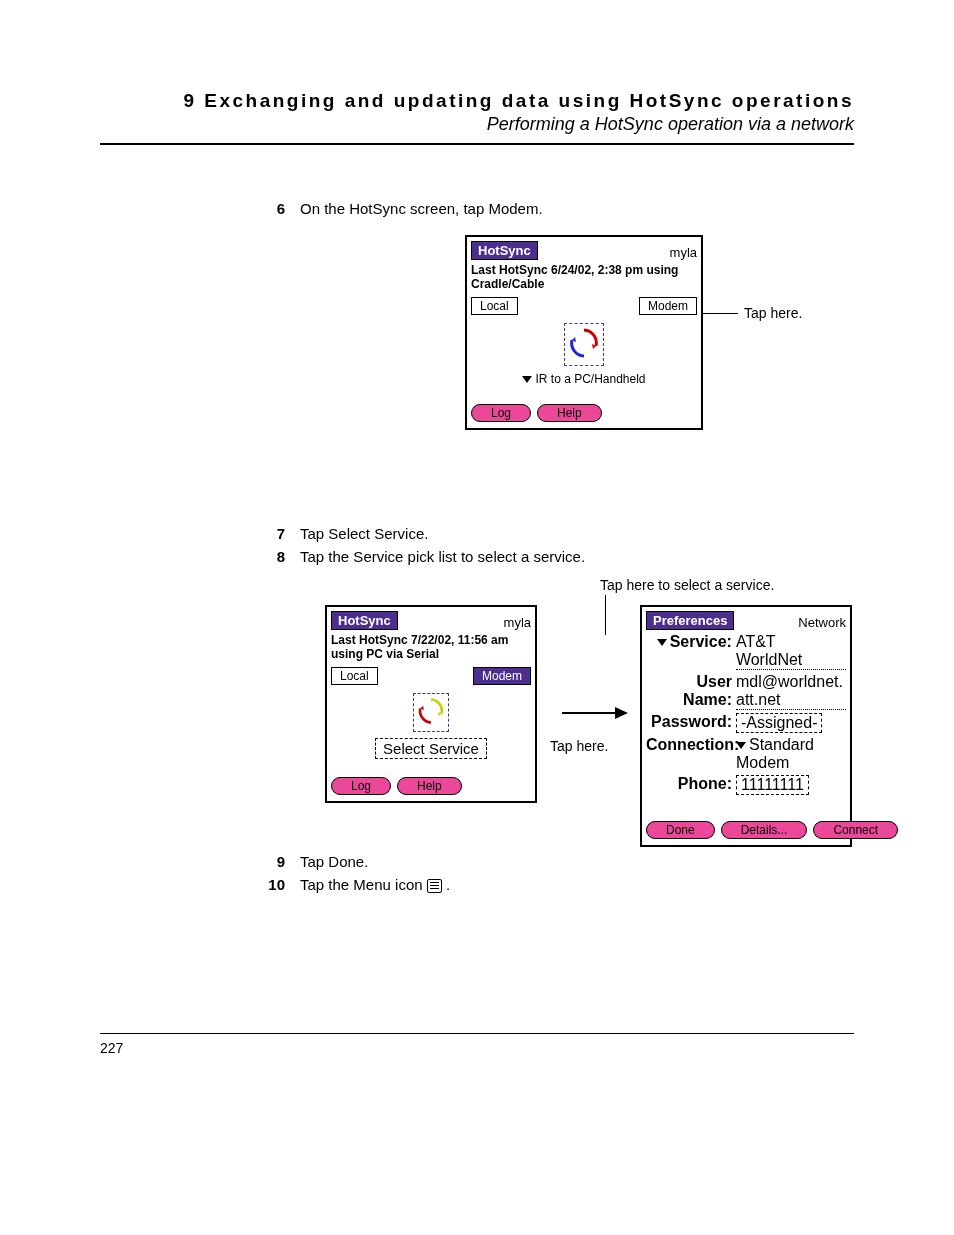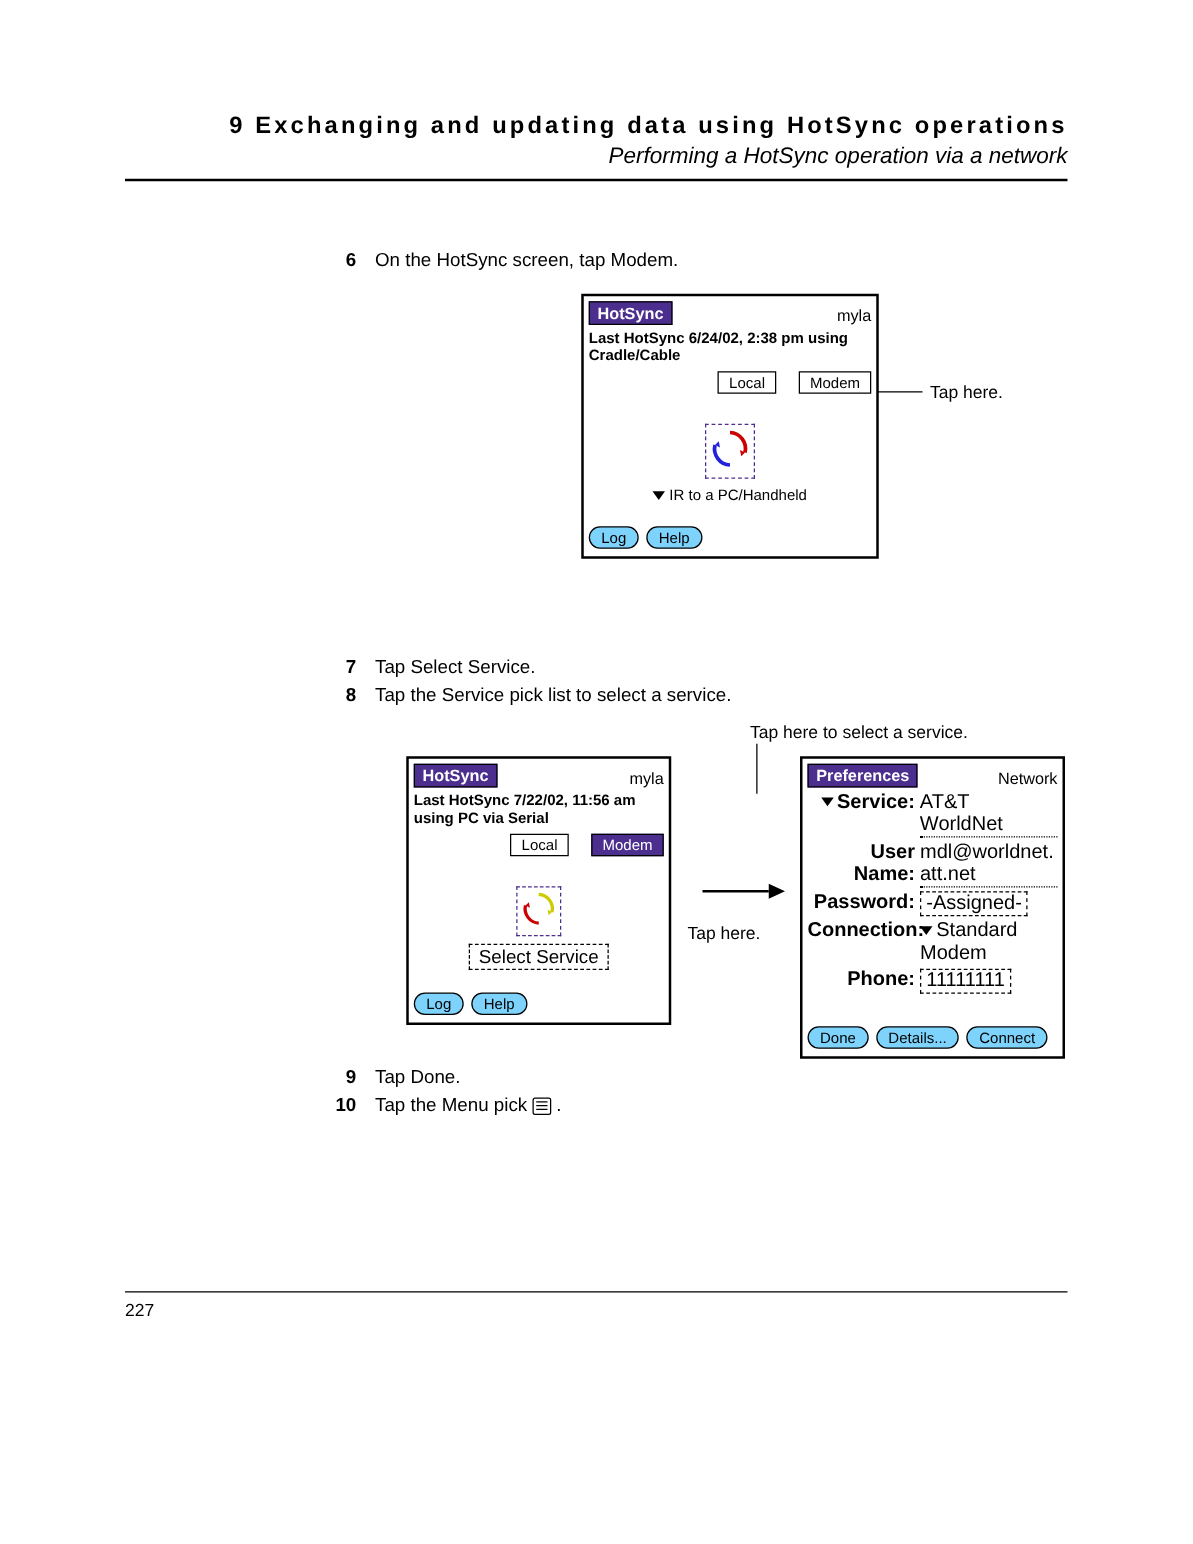--- a/index.html
+++ b/index.html
@@ -10,28 +10,28 @@
 .step{display:flex;margin:6px 0 6px 155px}
 .sn{width:30px;text-align:right;font-weight:700;margin-right:15px}
 .st{flex:1}
 .figwrap{position:relative;margin:18px 0 30px 0;height:260px}
 .figwrap2{position:relative;margin:18px 0 30px 0;height:240px}
 .palm{position:absolute;border:2px solid #000;background:#fff;width:238px;box-sizing:border-box;padding:4px 4px 6px 4px}
 .titlebar{display:flex;align-items:flex-end;margin-bottom:3px}
 .titlebox{background:#4b2e8e;color:#fff;font-weight:700;padding:1px 6px;border:1px solid #000;font-size:13px}
 .titler{margin-left:auto;font-size:13px}
 .stat{font-weight:700;font-size:12px;line-height:14px;margin:2px 0 6px 0}
-.tabs{display:flex;justify-content:flex-end;gap:18px;margin-bottom:24px}
+.tabs{display:flex;justify-content:space-between;gap:18px;margin-bottom:8px}
 .tab{border:1px solid #000;padding:0 8px;font-size:12px;line-height:16px}
 .tab.sel{background:#4b2e8e;color:#fff}
 .hsicon{display:flex;justify-content:center;margin:6px 0}
 .dash{border:1px dashed #4b2e8e;padding:2px}
 .pick{text-align:center;font-size:12px;margin:4px 0 18px 0}
 .btnrow{display:flex;gap:6px;margin-top:4px}
-.pbtn{border:1px solid #000;border-radius:10px;padding:0 9px;font-size:12px;line-height:16px;background:#7dd3fc}
+.pbtn{border:1px solid #000;border-radius:10px;padding:0 19px;font-size:12px;line-height:16px;background:#ec4899}
 .sselect{border:1px dashed #000;padding:1px 7px;font-size:15px;display:inline-block}
 .annR{position:absolute;font-size:14px}
 .line{position:absolute;background:#000;height:1px}
 .prefs .row{display:flex;font-size:16px;margin:3px 0;align-items:flex-start}
 .prefs .lab{font-weight:700;text-align:right;width:86px;margin-right:4px}
 .prefs .val{border-bottom:1px dotted #000}
 .prefs .box{border:1px dashed #000;padding:0 4px}
 .ftr{position:absolute;bottom:55px;left:100px;right:100px;border-top:1.5px solid #000;text-align:left;padding-top:6px;font-size:14px}
 .tri{display:inline-block;width:0;height:0;border-left:5px solid transparent;border-right:5px solid transparent;border-top:7px solid #000;vertical-align:middle;margin-right:3px}
 .menuic{display:inline-block;border:1px solid #000;border-radius:2px;width:13px;height:12px;vertical-align:middle;position:relative}
@@ -159,19 +159,19 @@
     </div>
     <div class="line" style="left:505px;top:12px;width:1px;height:40px"></div>
   </div>
 
   <div class="step">
     <div class="sn">9</div>
     <div class="st">Tap Done.</div>
   </div>
   <div class="step">
     <div class="sn">10</div>
-    <div class="st"><span>Tap the Menu pick </span><span class="menuic"></span> .</div>
+    <div class="st"><span>Tap the Menu icon </span><span class="menuic"></span> .</div>
   </div>
 
   <div class="ftr">
     <span>227</span>
   </div>
 </div>
 
 </body></html>

